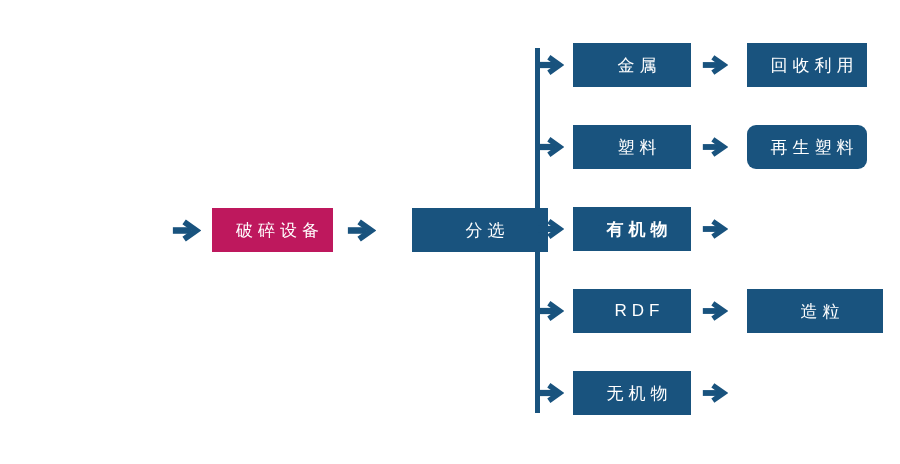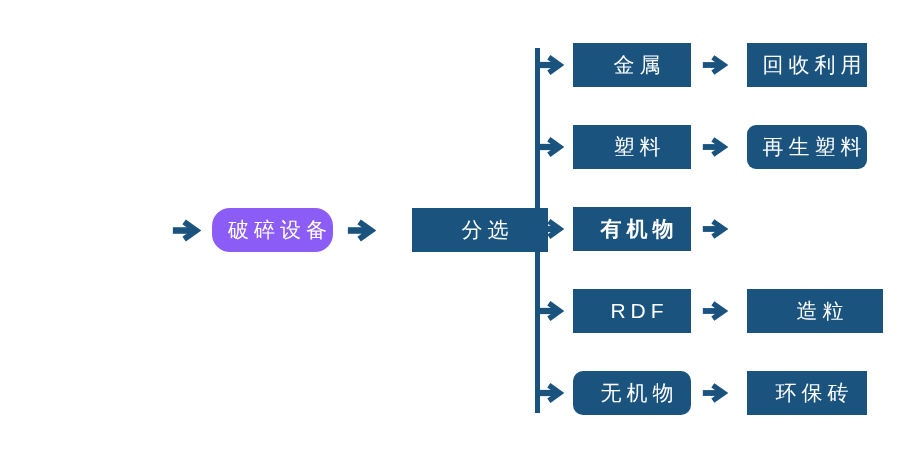--- a/index.html
+++ b/index.html
@@ -16,29 +16,28 @@
     overflow: hidden;
   }
   .node {
     position: absolute;
     height: 44px;
     background: #19537E;
     color: #ffffff;
     display: flex;
     align-items: center;
     justify-content: center;
-    font-size: 21px;
+    font-size: 17px;
     letter-spacing: 5px;
     padding-left: 15px;
     box-sizing: border-box;
     white-space: nowrap;
   }
   .node[data-variant="accent"] {
-    background: #8b5cf6;
-    border-radius: 18px;
+    background: #be185d;
   }
   .arrow-svg {
     position: absolute;
     display: block;
   }
   .arrow-svg path {
     stroke: #19537E;
     fill: none;
   }
   .connector-line {
@@ -112,20 +111,19 @@
   <svg class="arrow-svg" style="left:701px; top:301px;" width="27" height="20" viewBox="0 0 32 24">
     <path d="M2 12 H22" stroke-width="7"></path>
     <path d="M14 2.8 L27 12 L14 21.2" stroke-width="6.3"></path>
   </svg>
   <div class="node" style="left:747px; top:289px; width:136px;">造粒</div>
 
   <svg class="arrow-svg" style="left:537px; top:383px;" width="27" height="20" viewBox="0 0 32 24">
     <path d="M1 12 H22" stroke-width="7.5"></path>
     <path d="M14 2.8 L27 12 L14 21.2" stroke-width="6.5"></path>
   </svg>
-  <div class="node" style="left:573px; top:371px; width:118px;border-radius:10px;">无机物</div>
+  <div class="node" style="left:573px; top:371px; width:118px;">无机物</div>
   <svg class="arrow-svg" style="left:701px; top:383px;" width="27" height="20" viewBox="0 0 32 24">
     <path d="M2 12 H22" stroke-width="7"></path>
     <path d="M14 2.8 L27 12 L14 21.2" stroke-width="6.3"></path>
   </svg>
-  <div class="node" style="left:747px; top:371px; width:120px;">环保砖</div>
 
 </div>
 
 </body></html>

